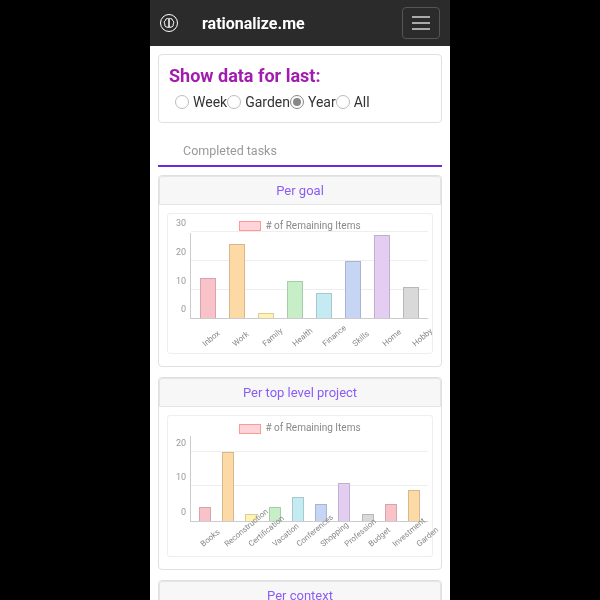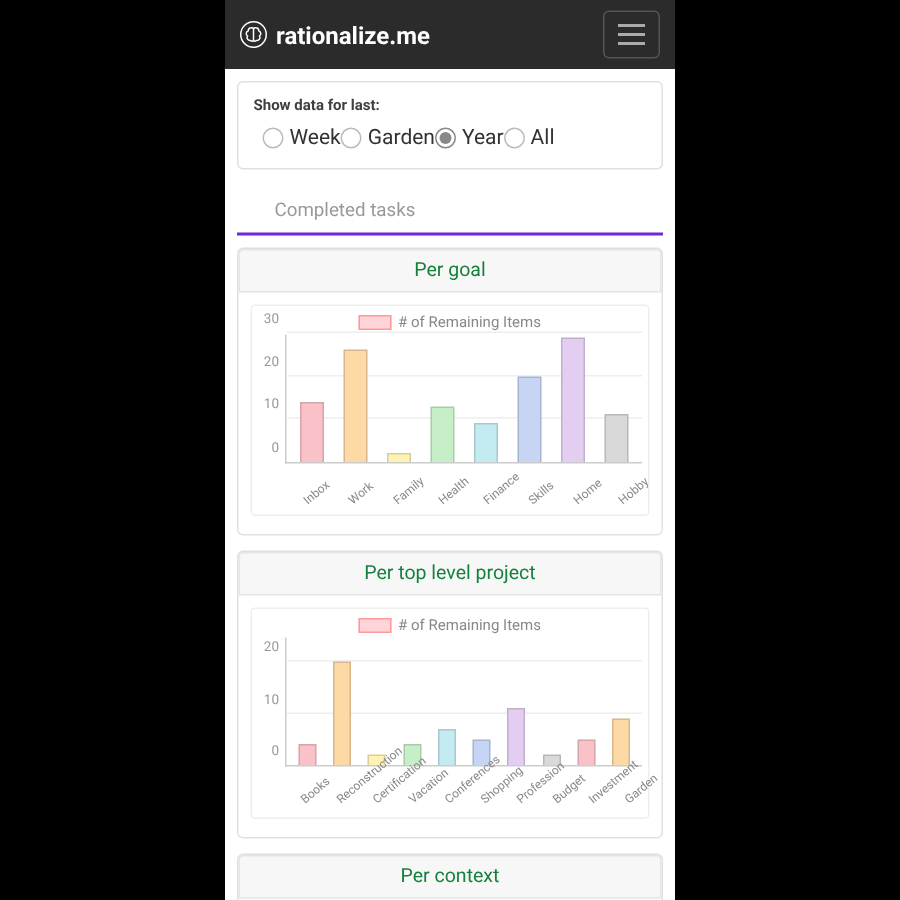--- a/index.html
+++ b/index.html
@@ -20,21 +20,21 @@
     background: #2b2b2b;
     height: 46px;
     display: flex;
     align-items: center;
     justify-content: space-between;
     padding: 0 10px;
   }
   .brand {
     display: flex;
     align-items: center;
-    gap: 6px;
+    gap: 24px;
     color: #fff;
     font-weight: 700;
     font-size: 16px;
   }
   .brain-icon {
     width: 18px; height: 18px;
     border-radius: 50%;
     border: 1.5px solid #fff;
     display: flex;
     align-items: center;
@@ -64,29 +64,29 @@
     background: #fff;
     margin-bottom: 10px;
     padding: 10px 10px 12px 10px;
   }
   .card-header {
     background: #f7f7f7;
     border: 1px solid #e5e5e5;
     border-radius: 3px 3px 0 0;
     text-align: center;
     font-size: 13px;
-    color: #15803d;
+    color: #8b5cf6;
     padding: 6px 0;
     margin: -10px -10px 8px -10px;
   }
   .range-label {
     font-weight: 700;
-    font-size: 10px;
+    font-size: 18px;
     margin-bottom: 8px;
-    color: #404040;
+    color: #a21caf;
   }
   .radio-row {
     display: flex;
     align-items: center;
     padding-left: 6px;
   }
   .radio-item {
     display: flex;
     align-items: center;
     gap: 4px;

